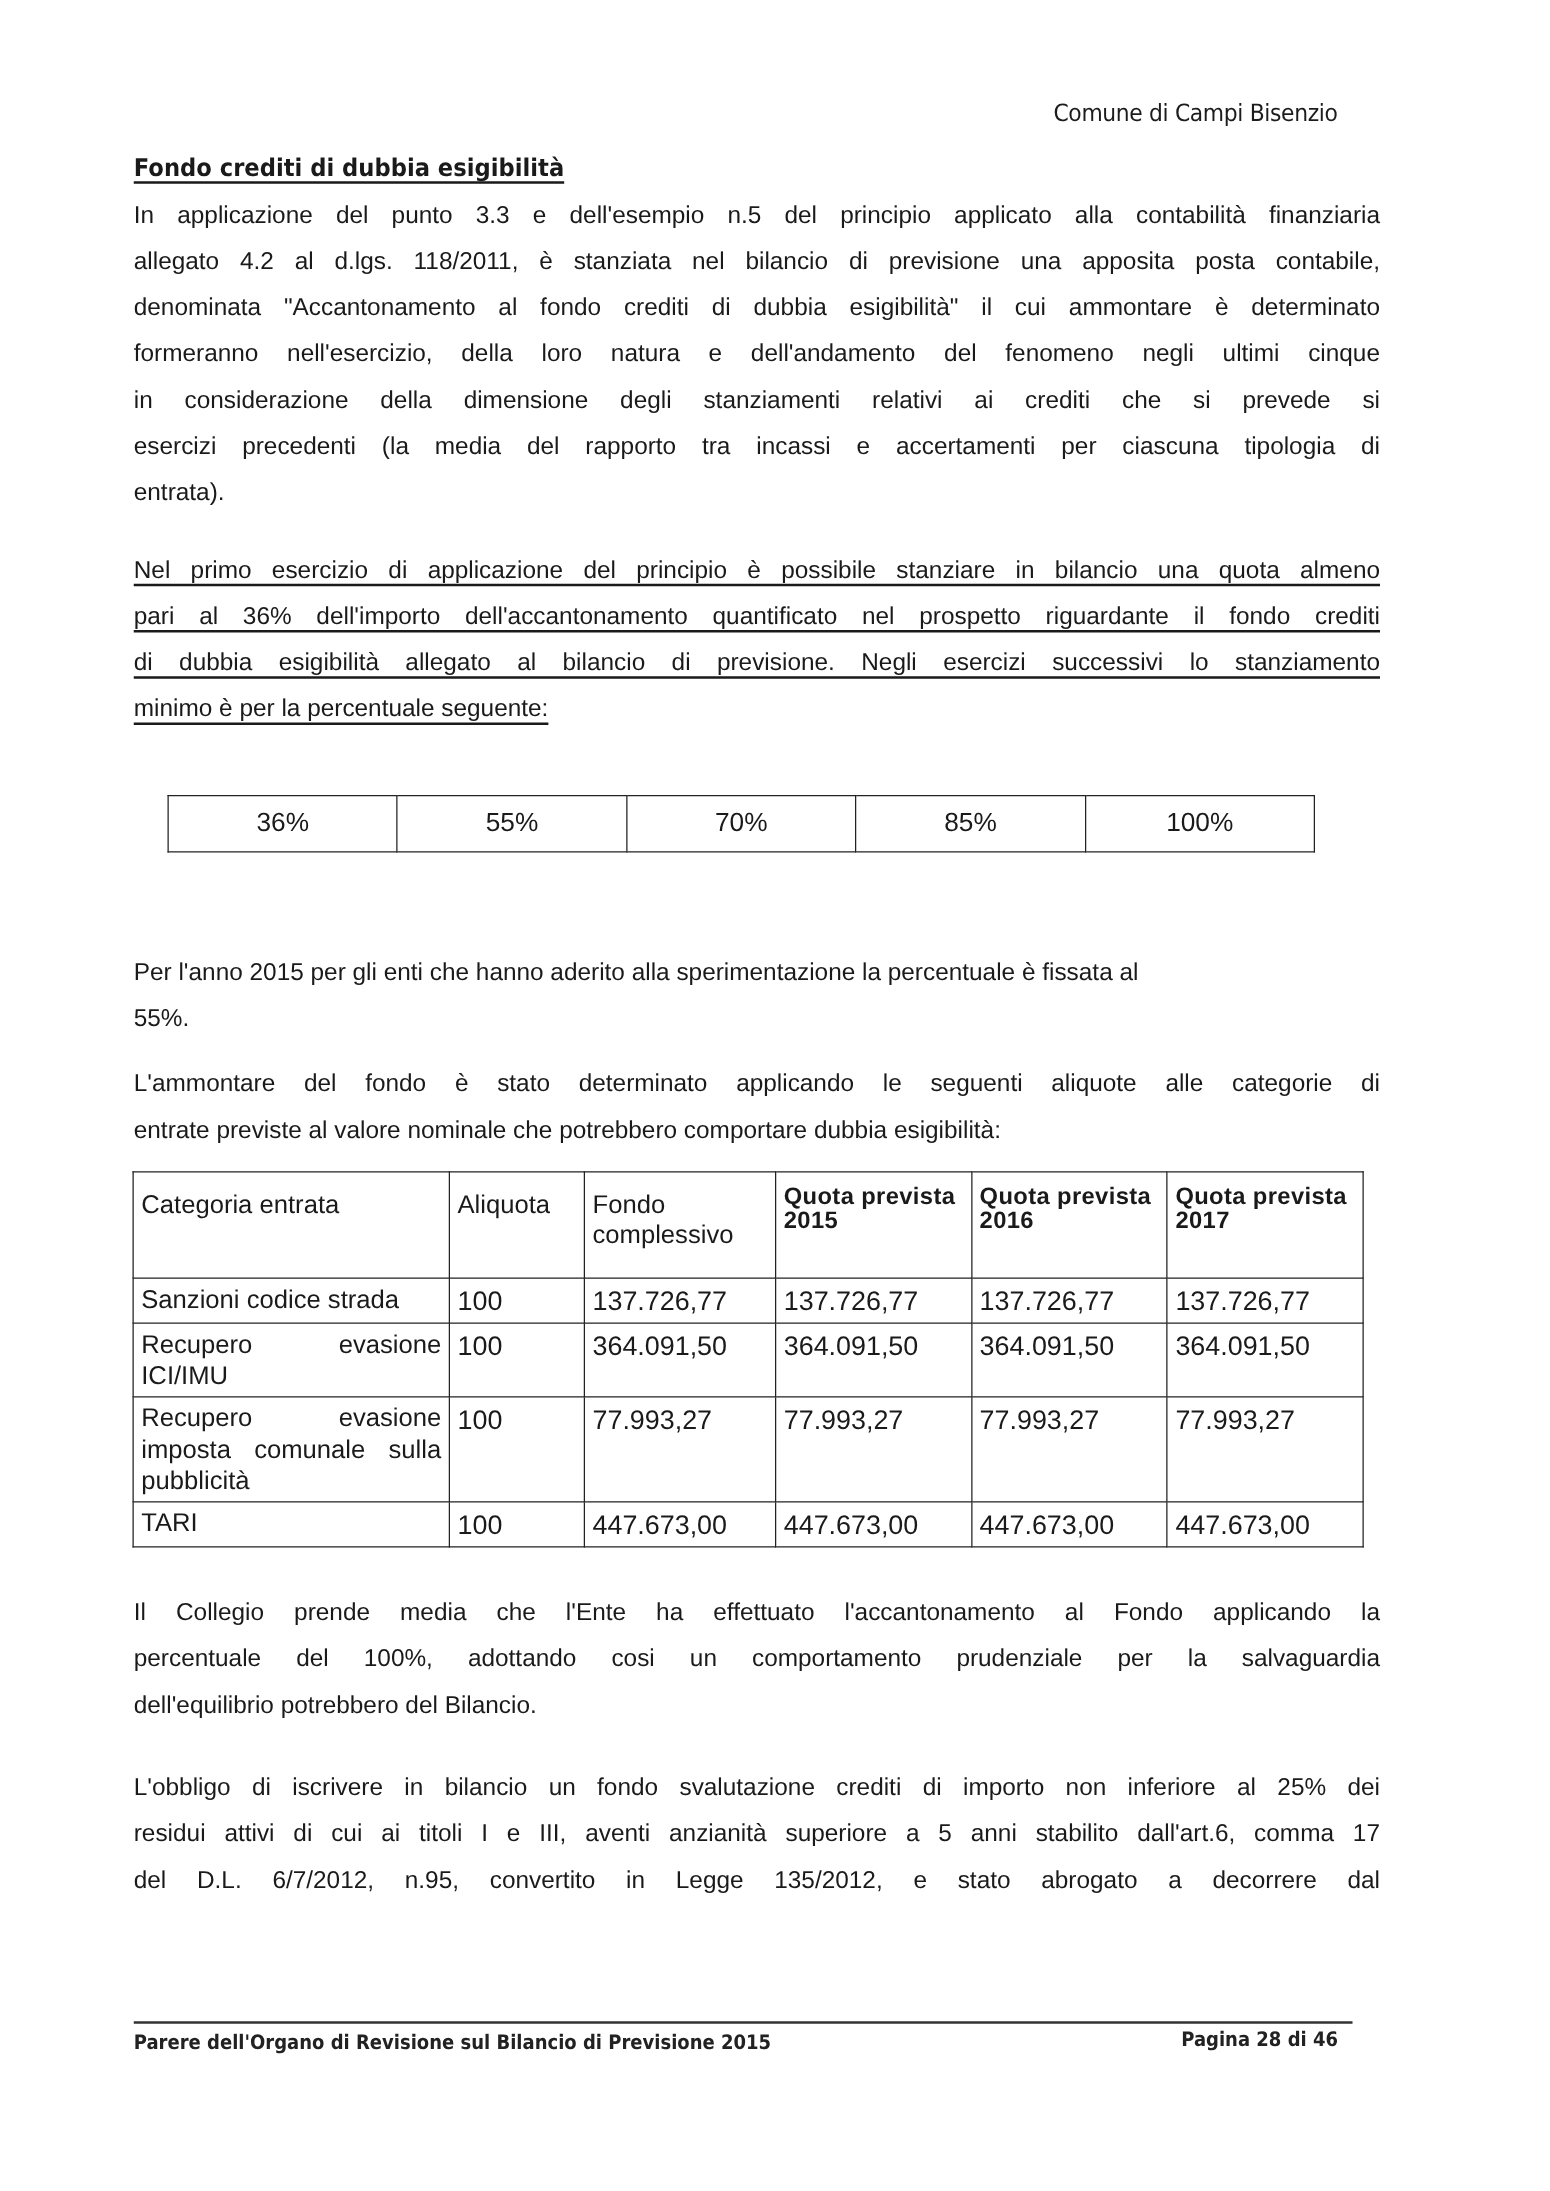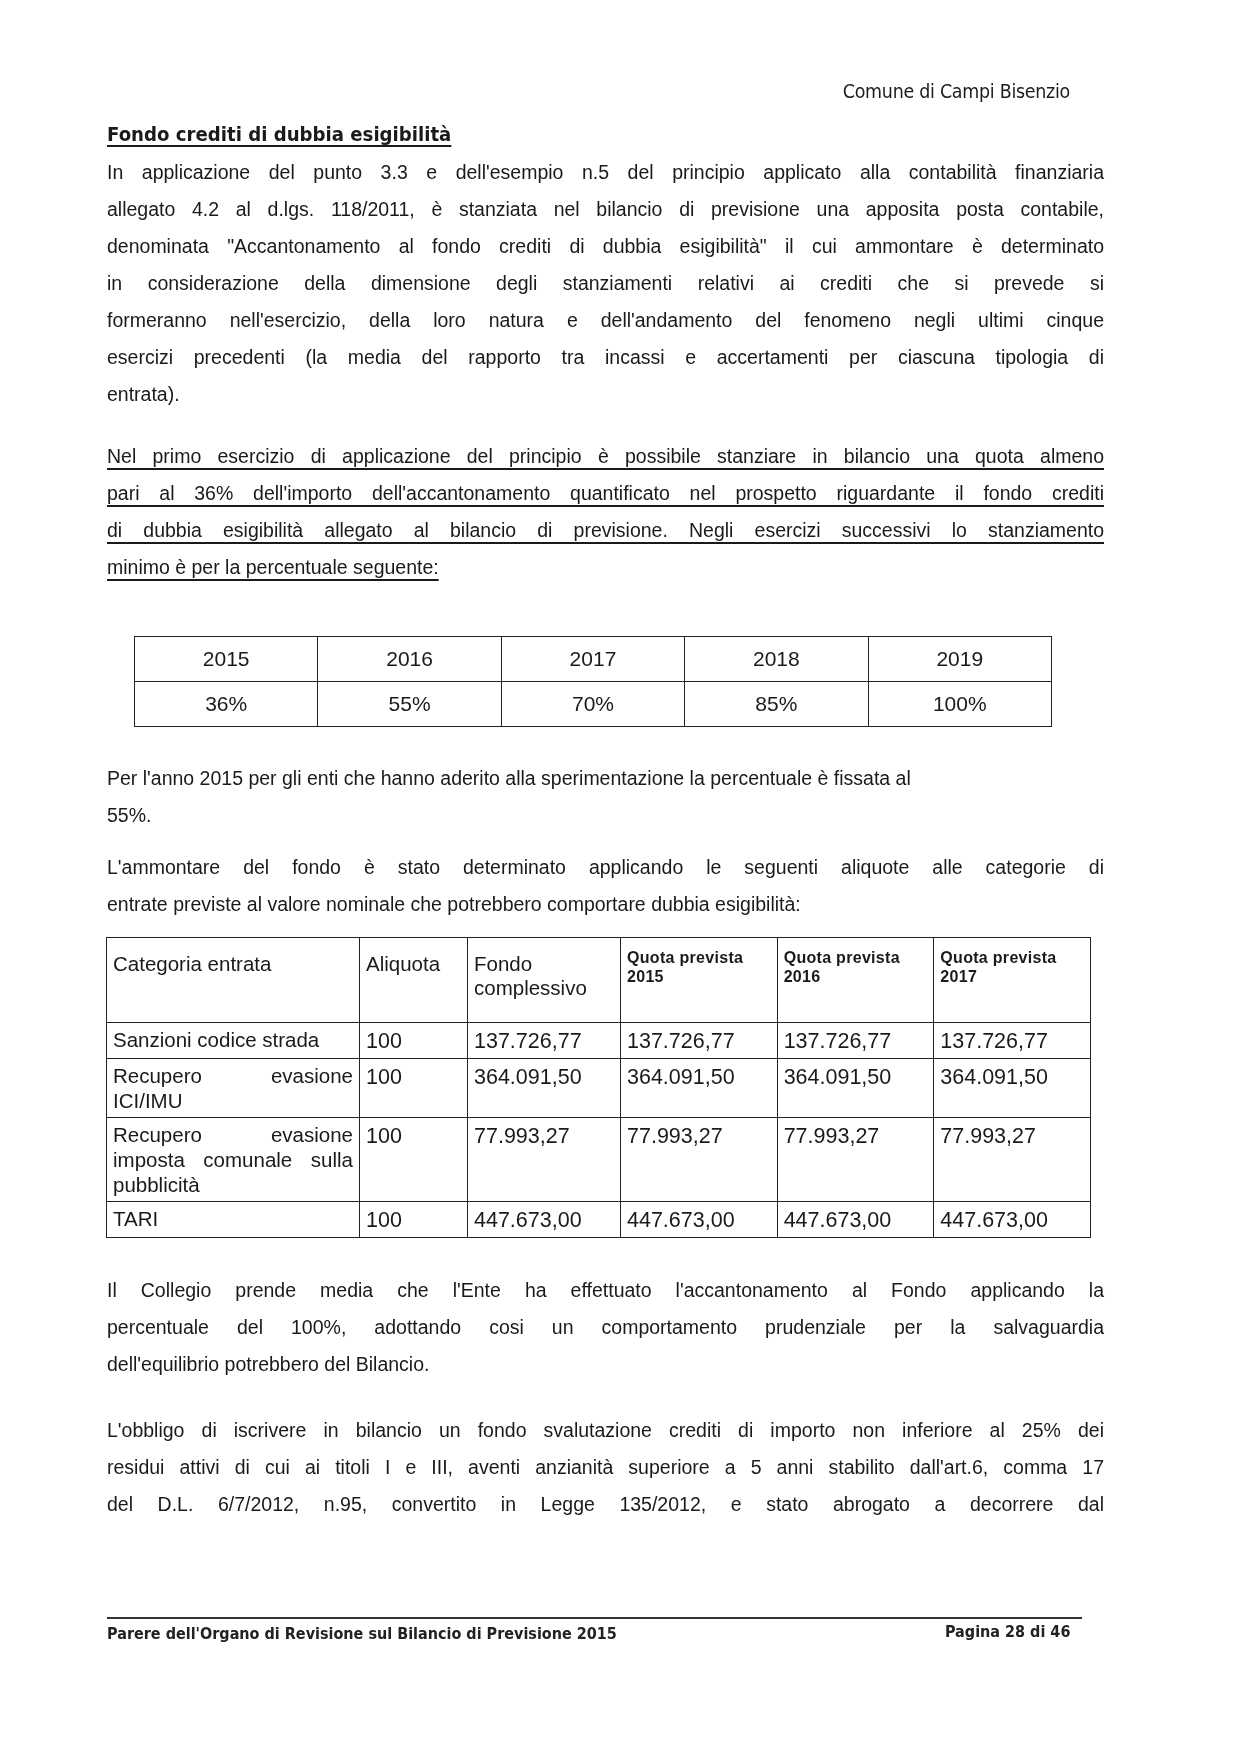--- a/index.html
+++ b/index.html
@@ -23,21 +23,21 @@
   .p5 { top: 1272px; }
   .p6 { top: 1412px; }
 
   table { border-collapse: collapse; position: absolute; }
   .pct-table { left: 134px; top: 636px; width: 918px; }
   .pct-table td { border: 1.5px solid #222; text-align: center; font-size: 21px; height: 42px; width: 20%; }
 
   .cat-table { left: 106px; top: 937px; width: 985px; padding-left: 12px; }
   .cat-table th, .cat-table td { border: 1.5px solid #222; font-weight: normal; vertical-align: top;
                                  padding: 4px 6px; font-size: 20.5px; text-align: left; }
-  .cat-table th.small { font-size: 16px; font-weight: bold; letter-spacing: 0.3px; line-height: 19px; padding-top: 10px; }
+  .cat-table th.small { font-size: 19px; font-weight: bold; letter-spacing: 0.3px; line-height: 19px; padding-top: 10px; }
   .cat-table th { height: 66px; padding-top: 14px; }
   .cat-table td.num { white-space: nowrap; font-size: 21.5px; padding-top: 6px; }
   .cat-table .c1 { width: 240px; }
   .cat-table .c2 { width: 95px; }
   .cat-table .c3 { width: 140px; }
   .cat-table td.cat { line-height: 25px; }
   .cat-table td.cat .just { display: block; text-align: justify; text-align-last: justify; }
 
   .footer-rule { position: absolute; left: 107px; top: 1617px; width: 975px; height: 1.5px; background: #333; }
   .footer-left { position: absolute; left: 107px; top: 1624px; font-family: "DejaVu Sans", sans-serif;
@@ -51,42 +51,35 @@
 <div class="page">
 
   <div class="header-right">Comune di Campi Bisenzio</div>
 
   <div class="section-title">Fondo crediti di dubbia esigibilità</div>
 
   <div class="para p1">
     <span class="line">In applicazione del punto 3.3  e dell'esempio n.5 del principio applicato alla contabilità finanziaria</span>
     <span class="line">allegato 4.2 al d.lgs. 118/2011, è stanziata nel bilancio di previsione una apposita posta contabile,</span>
     <span class="line">denominata "Accantonamento al fondo crediti di dubbia esigibilità" il cui ammontare è determinato</span>
+    <span class="line">formeranno nell'esercizio, della loro natura e dell'andamento del fenomeno negli ultimi cinque</span>
     <span class="line">in considerazione della dimensione degli stanziamenti relativi ai crediti che si prevede si</span>
-    <span class="line">formeranno nell'esercizio, della loro natura e dell'andamento del fenomeno negli ultimi cinque</span>
     <span class="line">esercizi precedenti (la media del rapporto tra incassi e accertamenti per ciascuna tipologia di</span>
     <span class="line last">entrata).</span>
   </div>
 
   <div class="para p2 underline">
     <span class="line"><span>Nel primo esercizio di applicazione del principio è possibile stanziare in bilancio una quota almeno</span></span>
     <span class="line"><span>pari al 36% dell'importo dell'accantonamento quantificato nel prospetto riguardante il fondo crediti</span></span>
     <span class="line"><span>di dubbia esigibilità allegato al bilancio di previsione. Negli esercizi successivi lo stanziamento</span></span>
     <span class="line last"><span>minimo è per la percentuale seguente:</span></span>
   </div>
 
   <table class="pct-table">
     <tbody>
-        <tr>
-      <td>2015</td>
-      <td>2016</td>
-      <td>2017</td>
-      <td>2018</td>
-      <td>2019</td>
-    </tr>
     <tr>
       <td>36%</td>
       <td>55%</td>
       <td>70%</td>
       <td>85%</td>
       <td>100%</td>
     </tr>
   </tbody>
     </table>
 

